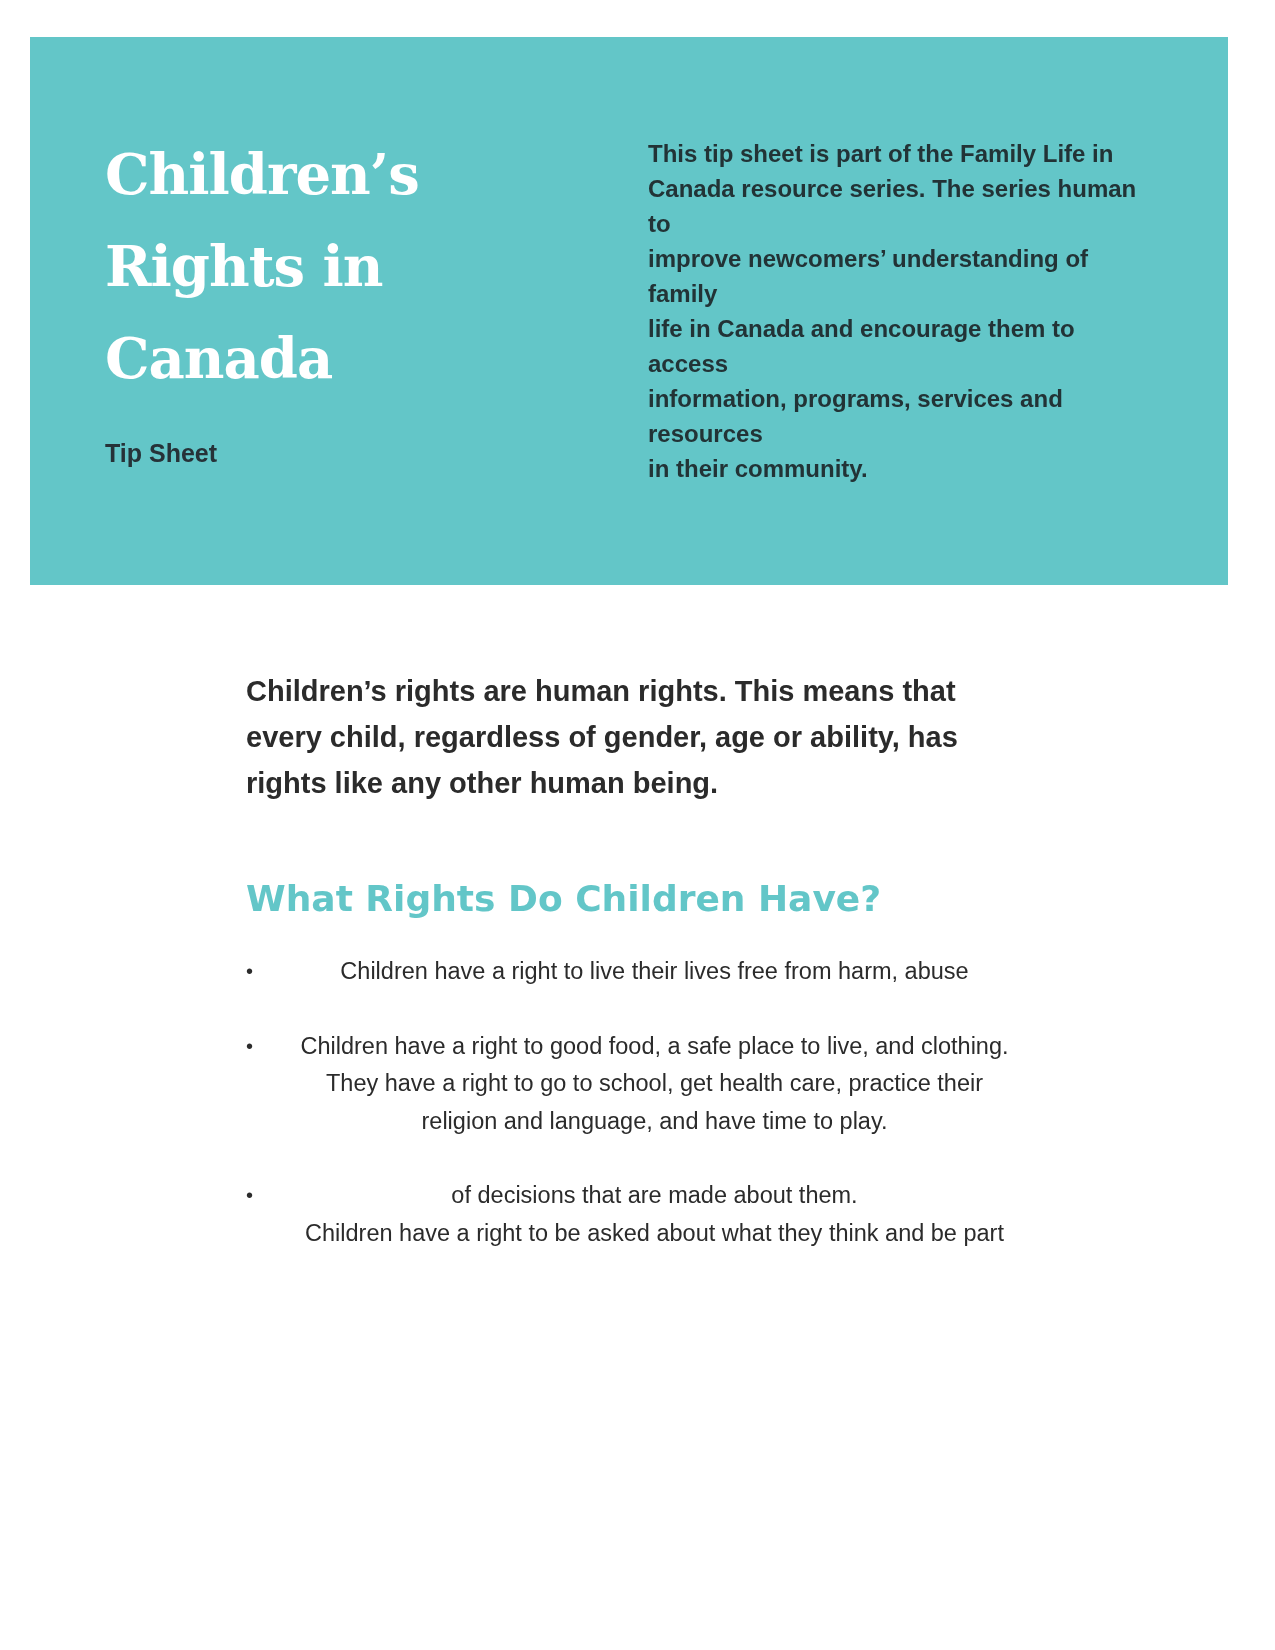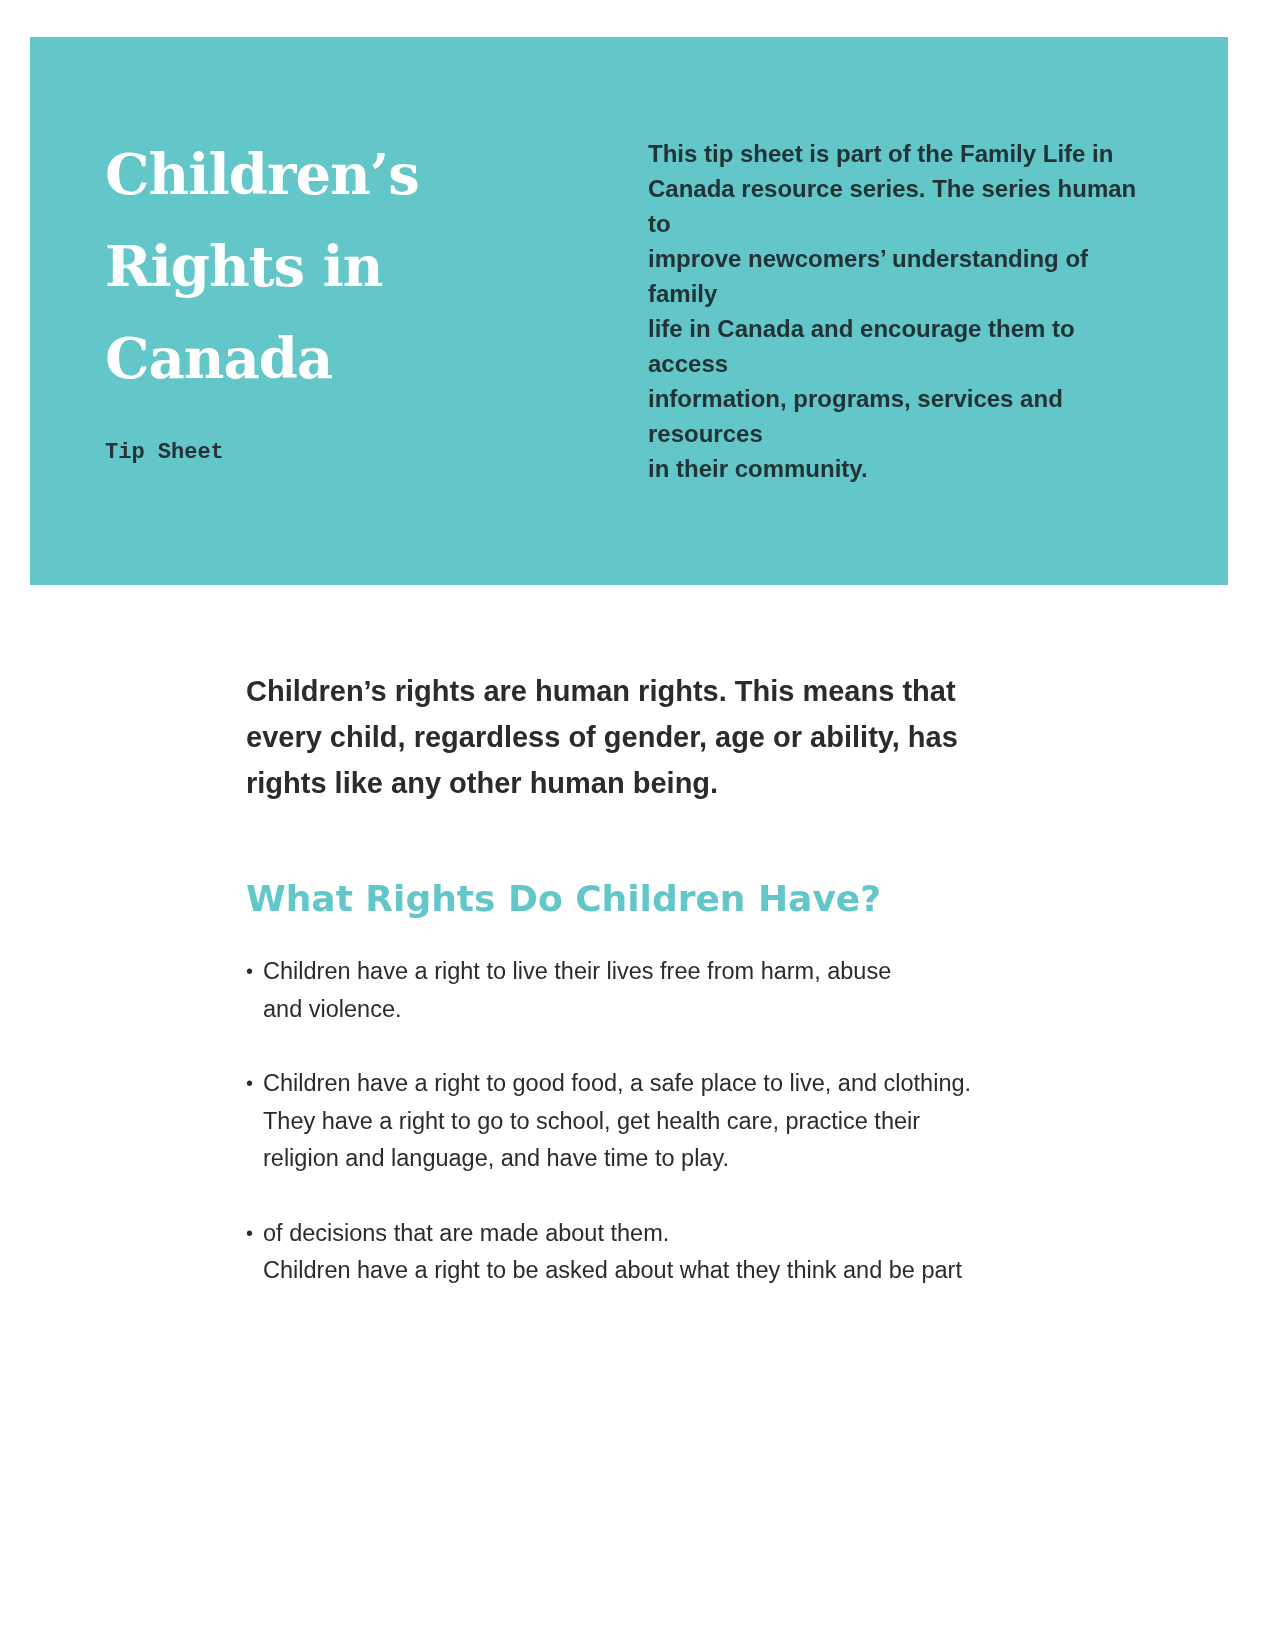--- a/index.html
+++ b/index.html
@@ -35,23 +35,23 @@
     color: #ffffff;
     letter-spacing: -1px;
     width: 520px;
   }
   .title span { display: block; }
   .subtitle {
     position: absolute;
     left: 105px;
     top: 433px;
     margin: 0;
-    font-family: Liberation Mono, monospace;
+    font-family: Liberation Sans, sans-serif;
     font-weight: bold;
-    font-size: 22px;
+    font-size: 25px;
     line-height: 40px;
     color: #263238;
   }
   .intro-blurb {
     position: absolute;
     left: 648px;
     top: 136px;
     width: 490px;
     margin: 0;
     font-family: Liberation Sans, sans-serif;
@@ -100,21 +100,21 @@
     line-height: 37.5px;
     color: #2b2b2b;
     margin-bottom: 37px;
   }
   .rights-list li .bullet {
     position: absolute;
     left: 0;
     top: 0;
     font-size: 20px;
   }
-  .rights-list li .line { display: block; }
+  .rights-list li .line { display: block; text-align: center; }
 </style>
 </head>
 <body>
 
 <div class="banner"></div>
 
 <h1 class="title">
   <span>Children’s</span>
   <span>Rights in</span>
   <span>Canada</span>
@@ -136,21 +136,20 @@
   <span>every child, regardless of gender, age or ability, has</span><br>
   <span>rights like any other human being.</span>
 </p>
 
 <h3 class="section-heading">What Rights Do Children Have?</h3>
 
 <ul class="rights-list">
   <li>
     <span class="bullet">•</span>
     <span class="line">Children have a right to live their lives free from harm, abuse</span>
-    <span class="line">and violence.</span>
   </li>
   <li>
     <span class="bullet">•</span>
     <span class="line">Children have a right to good food, a safe place to live, and clothing.</span>
     <span class="line">They have a right to go to school, get health care, practice their</span>
     <span class="line">religion and language, and have time to play.</span>
   </li>
   <li>
     <span class="bullet">•</span>
     <span class="line">of decisions that are made about them.</span>

